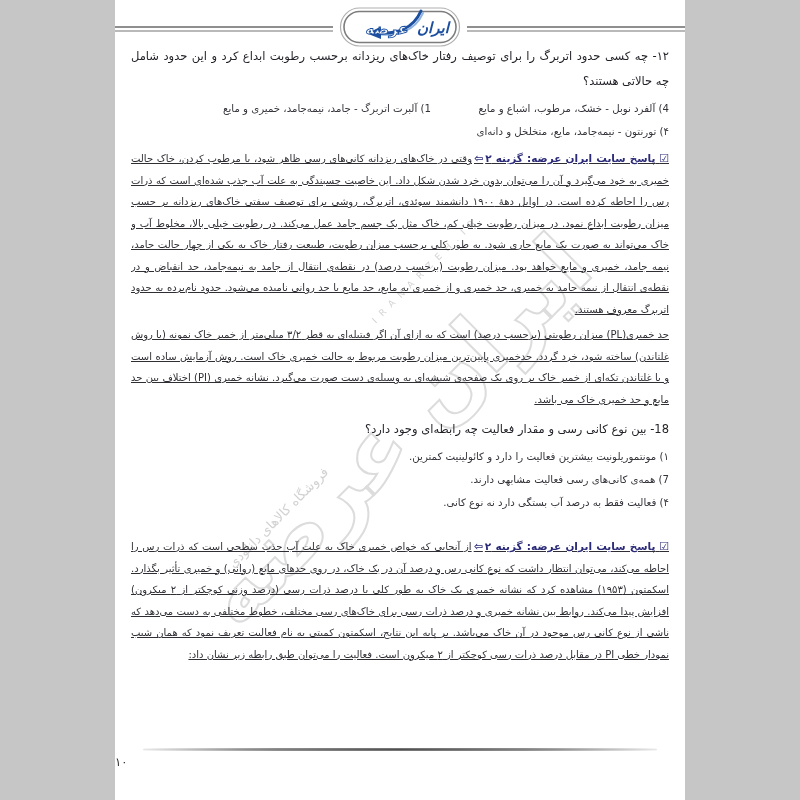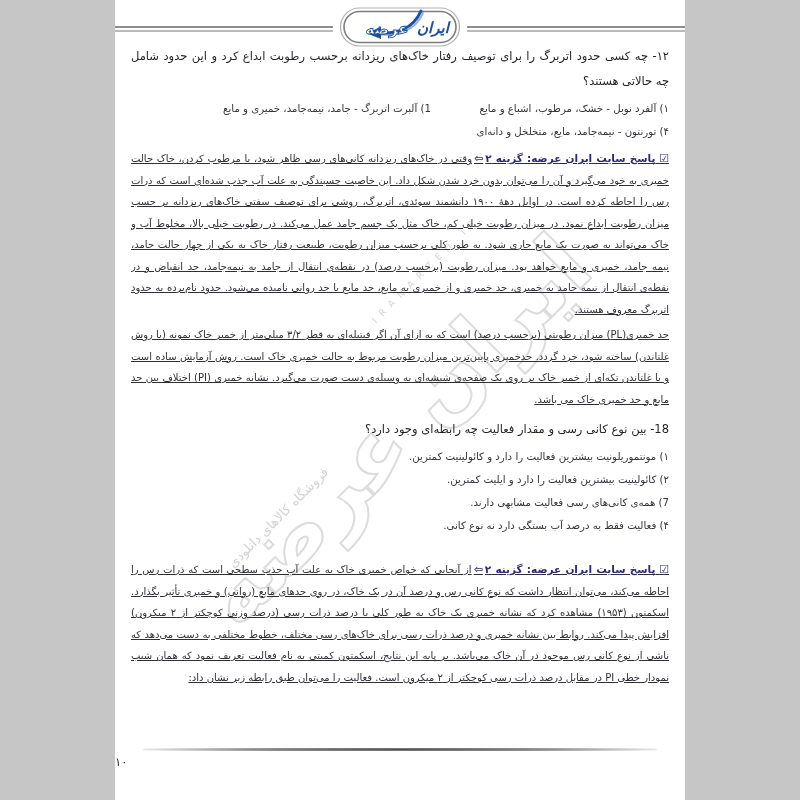--- a/index.html
+++ b/index.html
@@ -129,35 +129,34 @@
         </svg>
       </div>
       <div class="header-rule"></div>
     </header>
 
     <main class="content">
 
       <p class="q-title">۱۲- چه کسی حدود اتربرگ را برای توصیف رفتار خاک‌های ریزدانه برحسب رطوبت ابداع کرد و این حدود شامل چه حالاتی هستند؟</p>
 
       <div class="opt-grid-2col">
-        <div class="opt">۱) آلفرد نوبل - خشک، مرطوب، اشباع و مایع</div>
+        <div class="opt">4) آلفرد نوبل - خشک، مرطوب، اشباع و مایع</div>
         <div class="opt">1) آلبرت اتربرگ - جامد، نیمه‌جامد، خمیری و مایع</div>
         <div class="opt">۴) تورنتون - نیمه‌جامد، مایع، متخلخل و دانه‌ای</div>
       </div>
 
       <div class="answer">
         <p><span class="ans-badge">☑</span> <span class="ans-intro">پاسخ سایت ایران عرضه: گزینه ۲</span><span class="ans-arrow">⇦</span><span>وقتی در خاک‌های ریزدانه کانی‌های رسی ظاهر شود، با مرطوب کردن، خاک حالت خمیری به خود می‌گیرد و آن را می‌توان بدون خرد شدن شکل داد. این خاصیت چسبندگی به علت آب جذب شده‌ای است که ذرات رس را احاطه کرده است. در اوایل دهۀ ۱۹۰۰ دانشمند سوئدی، اتربرگ، روشی برای توصیف سفتی خاک‌های ریزدانه بر حسب میزان رطوبت ابداع نمود. در میزان رطوبت خیلی کم، خاک مثل یک جسم جامد عمل می‌کند. در رطوبت خیلی بالا، مخلوط آب و خاک می‌تواند به صورت یک مایع جاری شود. به طور کلی برحسب میزان رطوبت، طبیعت رفتار خاک به یکی از چهار حالت جامد، نیمه جامد، خمیری و مایع خواهد بود. میزان رطوبت (برحسب درصد) در نقطه‌ی انتقال از جامد به نیمه‌جامد، حد انقباض و در نقطه‌ی انتقال از نیمه جامد به خمیری، حد خمیری و از خمیری به مایع، حد مایع یا حد روانی نامیده می‌شود. حدود نام‌برده به حدود اتربرگ معروف هستند.</span></p>
         <p>حد خمیری(PL) میزان رطوبتی (برحسب درصد) است که به ازای آن اگر فیتیله‌ای به قطر ۳/۲ میلی‌متر از خمیر خاک نمونه (با روش غلتاندن) ساخته شود، خرد گردد. حدخمیری پایین‌ترین میزان رطوبت مربوط به حالت خمیری خاک است. روش آزمایش ساده است و با غلتاندن تکه‌ای از خمیر خاک بر روی یک صفحه‌ی شیشه‌ای به وسیله‌ی دست صورت می‌گیرد. نشانه خمیری (PI) اختلاف بین حد مایع و حد خمیری خاک می باشد.</p>
       </div>
 
       <p class="q-title">18- بین نوع کانی رسی و مقدار فعالیت چه رابطه‌ای وجود دارد؟</p>
 
       <div class="opt-list">
         <div class="opt">۱) مونتموریلونیت بیشترین فعالیت را دارد و کائولینیت کمترین.</div>
-        <div class="opt">۲) کائولینیت بیشترین فعالیت را دارد و ایلیت کمترین.</div>
         <div class="opt">7) همه‌ی کانی‌های رسی فعالیت مشابهی دارند.</div>
         <div class="opt">۴) فعالیت فقط به درصد آب بستگی دارد نه نوع کانی.</div>
       </div>
 
       <div class="answer">
         <p><span class="ans-badge">☑</span> <span class="ans-intro">پاسخ سایت ایران عرضه: گزینه ۲</span><span class="ans-arrow">⇦</span><span>از آنجایی که خواص خمیری خاک به علت آب جذب سطحی است که ذرات رس را احاطه می‌کند، می‌توان انتظار داشت که نوع کانی رس و درصد آن در یک خاک، در روی حدهای مایع (روانی) و خمیری تأثیر بگذارد. اسکمتون (۱۹۵۳) مشاهده کرد که نشانه خمیری یک خاک به طور کلی با درصد ذرات رسی (درصد وزنی کوچکتر از ۲ میکرون) افزایش پیدا می‌کند. روابط بین نشانه خمیری و درصد ذرات رسی برای خاک‌های رسی مختلف، خطوط مختلفی به دست می‌دهد که ناشی از نوع کانی رس موجود در آن خاک می‌باشد. بر پایه این نتایج، اسکمتون کمیتی به نام فعالیت تعریف نمود که همان شیب نمودار خطی PI در مقابل درصد ذرات رسی کوچکتر از ۲ میکرون است. فعالیت را می‌توان طبق رابطه زیر نشان داد:</span></p>
       </div>
 
     </main>
 

